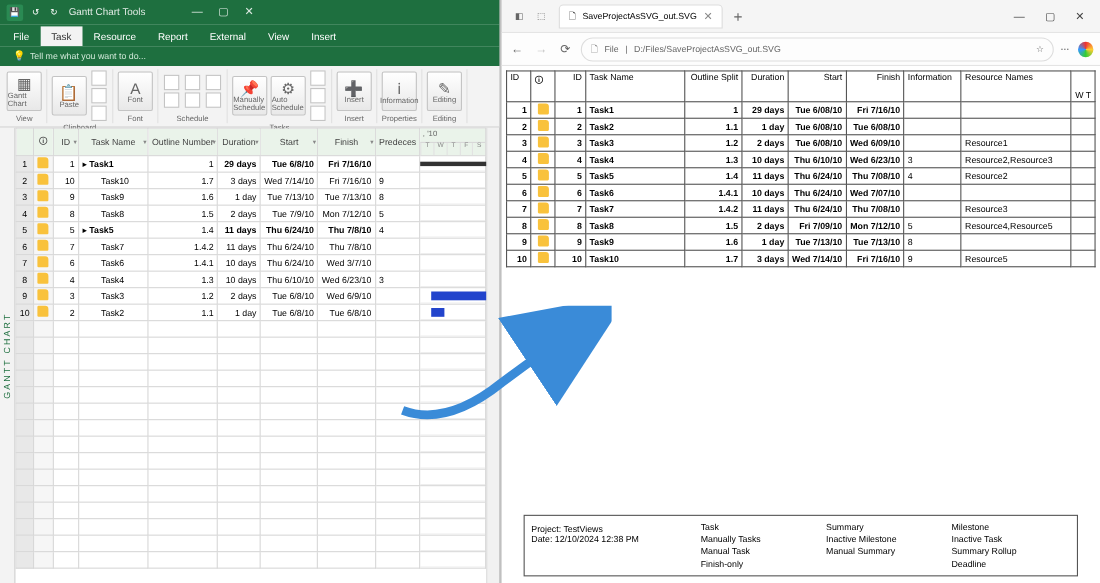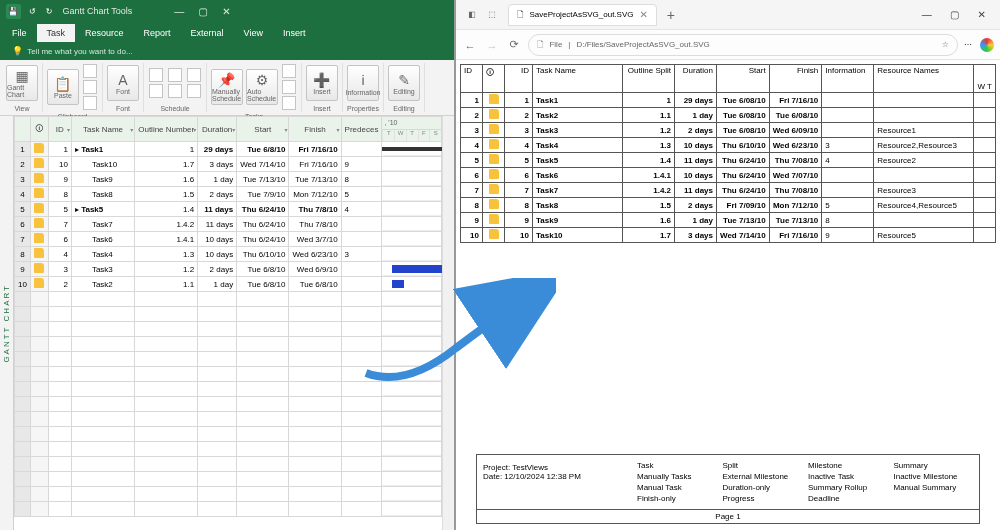--- a/index.html
+++ b/index.html
@@ -759,39 +759,32 @@
           <div>Date: 12/10/2024 12:38 PM</div>
         </div>
         <div class="cols" id="legend-cols">
             <div class="col">
               <div>Task</div>
               <div>Manually Tasks</div>
               <div>Manual Task</div>
               <div>Finish-only</div>
             </div>
             <div class="col">
-              <div>Split</div>
-              <div>External Milestone</div>
-              <div>Duration-only</div>
-              <div>Progress</div>
+              <div>Summary</div>
+              <div>Inactive Milestone</div>
+              <div>Manual Summary</div>
             </div>
             <div class="col">
               <div>Milestone</div>
               <div>Inactive Task</div>
               <div>Summary Rollup</div>
               <div>Deadline</div>
             </div>
-            <div class="col">
-              <div>Summary</div>
-              <div>Inactive Milestone</div>
-              <div>Manual Summary</div>
-            </div>
           </div>
       </div>
-      <div class="pginfo">Page 1</div>
     </div>
   </div>
 </div>
 
 <div class="arrow">
   <svg viewBox="0 0 200 110">
       <defs>
         <marker id="ah" markerWidth="14" markerHeight="14" refX="7" refY="6" orient="auto">
           <path d="M0,0 L14,6 L0,12 Z" fill="#3a8bd8"></path>
         </marker>

